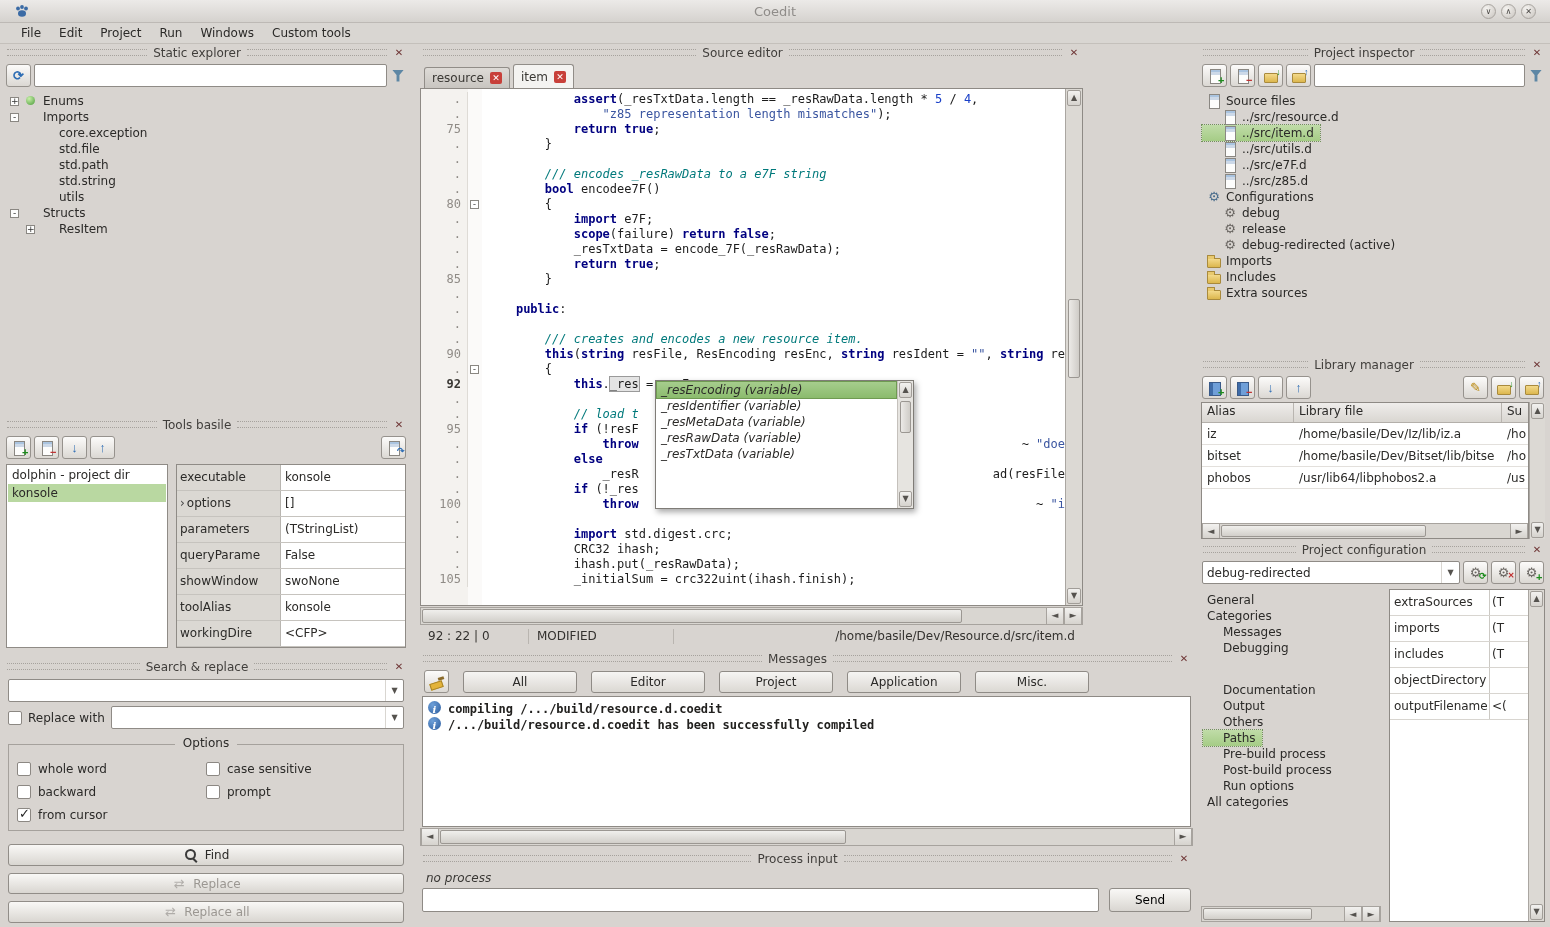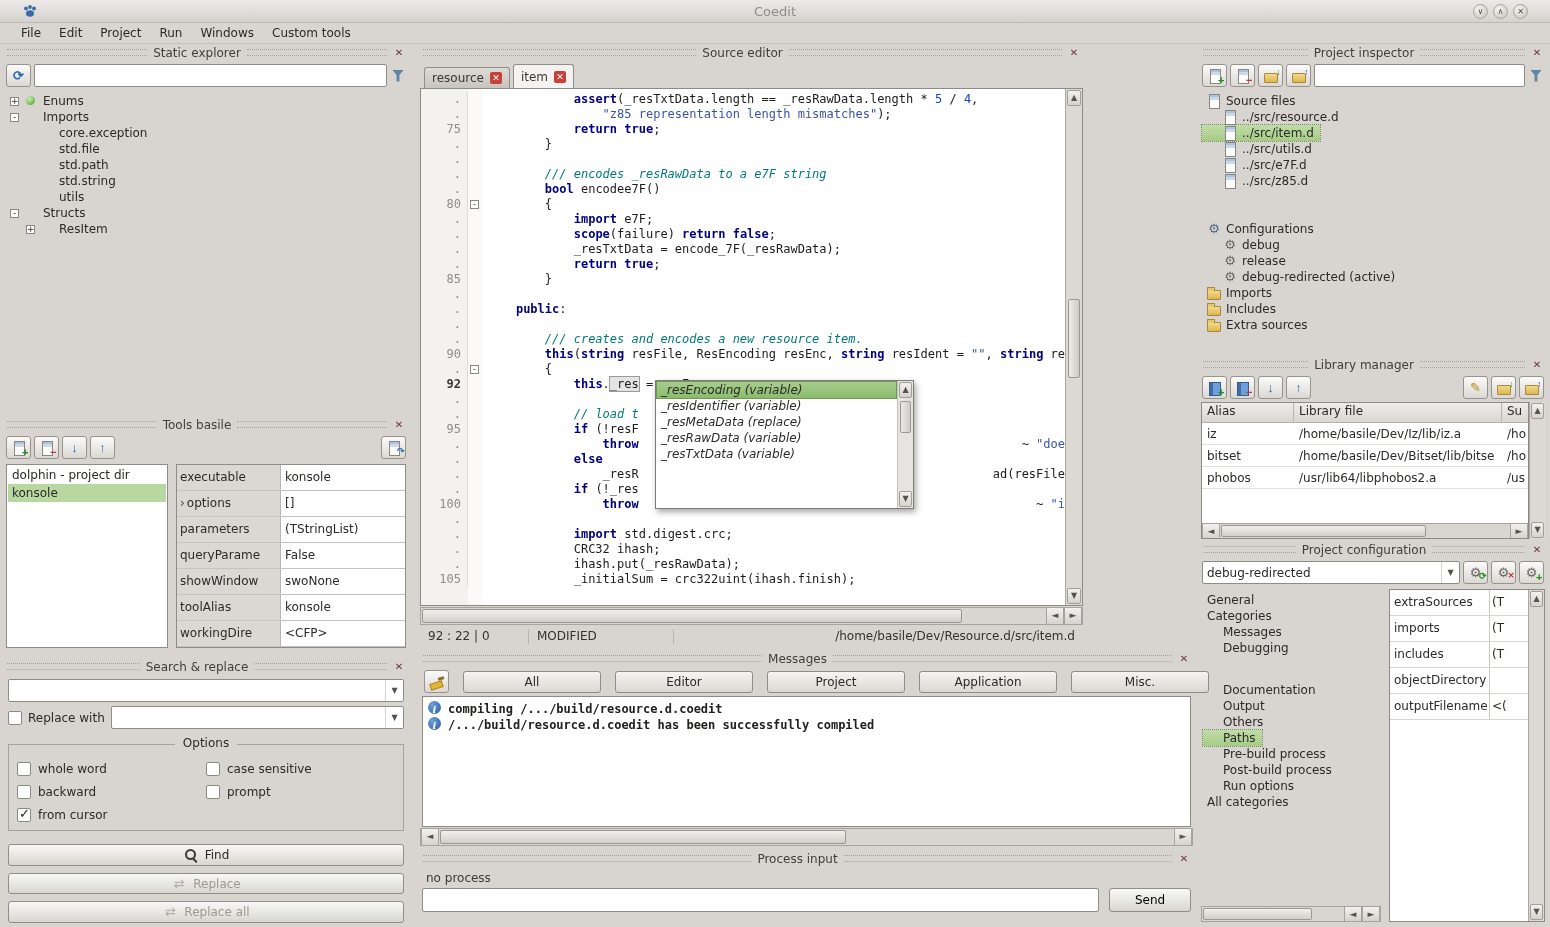--- a/index.html
+++ b/index.html
@@ -1,19 +1,19 @@
 <!DOCTYPE html>
 <html><head>
 <meta charset="utf-8">
 <style>
   html,body{margin:0;padding:0;background:#b8b4b0;}
   .app{position:relative;width:1550px;height:927px;overflow:hidden;background:#d8d4d0;
        font-family:"DejaVu Sans",sans-serif;font-size:12px;color:#2b2a28;}
   
-  .titlebar{height:22px;display:flex;align-items:center;padding:0 22px;gap:6px;
+  .titlebar{height:22px;display:flex;align-items:center;padding:0 14px;gap:6px;
             background:linear-gradient(#eceae8,#d5d2ce);border-bottom:1px solid #bdb9b5;position:relative;justify-content:center;}
   .apptitle{position:absolute;left:0;right:0;text-align:center;color:#8f8c89;font-size:13px;}
   .wbtns{margin-left:auto;display:flex;gap:5px;z-index:2;}
   .wbtn{width:15px;height:15px;border-radius:50%;padding:0;cursor:pointer;
         background:radial-gradient(circle at 35% 30%,#f5f3f0,#c8c4bf);border:1px solid #a8a49f;
         font-size:8px;line-height:13px;text-align:center;color:#4a4845;}
   .menubar{height:20px;display:flex;align-items:center;background:#d9d6d2;border-bottom:1px solid #c4c0bb;padding-left:12px;}
   .mitem{padding:2px 9px;cursor:default;}
   .main{position:absolute;top:42px;left:0;width:1550px;height:885px;}
   
@@ -144,25 +144,25 @@
   .scell.c2{width:128px;flex:none;}
   .scell.c3{flex:1;text-align:right;border-right:none;}
   .popup{position:absolute;left:234px;top:291px;width:257px;height:127px;background:#fff;border:1px solid #7f7c77;
          box-shadow:2px 3px 6px rgba(0,0,0,.35);display:flex;z-index:5;font-style:italic;}
   .plist{flex:1;padding:1px;overflow:hidden;}
   .pitem{height:16px;line-height:16px;padding:0 4px;white-space:nowrap;cursor:pointer;}
   .pitem.sel{background:linear-gradient(#a6cd8d,#8bbb6d);outline:1px solid #6f9a52;}
   .popup .vscroll{width:15px;border-left:1px solid #c5c1bc;background:#e6e4e0;}
   
   .fbtn{min-width:88px;height:20px;display:flex;align-items:center;justify-content:center;cursor:pointer;
-        background:linear-gradient(#f6f5f3,#dbd8d3);border:1px solid #8f8b86;border-radius:3px;padding:0 24px;}
+        background:linear-gradient(#f6f5f3,#dbd8d3);border:1px solid #8f8b86;border-radius:3px;padding:0 12px;}
   .mbody{flex:1;margin:0 2px;background:#fff;border:1px solid #8e8a85;padding:4px 5px;overflow:hidden;min-height:0;}
   .mrow{display:flex;align-items:flex-start;gap:7px;height:16px;font:bold 12px/16px "DejaVu Sans Mono",monospace;color:#22211f;white-space:nowrap;}
   
-  .procstatus{padding:4px 6px 2px;color:#3a3835;}
+  .procstatus{padding:4px 6px 2px;color:#3a3835;font-style:italic;}
   .procrow{display:flex;gap:10px;padding:1px 2px;}
   .pinput{flex:1;height:22px;border:1px solid #8e8a85;border-radius:2px;background:#fff;padding:0 4px;font:12px "DejaVu Sans",sans-serif;}
   .sendbtn{width:82px;height:24px;background:linear-gradient(#f9f8f6,#d9d6d1);border:1px solid #918d88;border-radius:3px;cursor:pointer;font:12px "DejaVu Sans",sans-serif;}
   
   .libwrap{flex:1;display:flex;min-height:0;margin:0 1px;}
   .ltable{flex:1;display:flex;flex-direction:column;background:#fff;border:1px solid #8e8a85;min-width:0;}
   .lhead{display:flex;flex:none;height:19px;background:linear-gradient(#efedeb,#d9d6d1);border-bottom:1px solid #b3afaa;}
   .lhc{padding:1px 5px;border-right:1px solid #b9b5b0;overflow:hidden;white-space:nowrap;box-sizing:border-box;}
   .lc0{width:92px;flex:none;}
   .lc1{width:208px;flex:none;}
@@ -667,21 +667,21 @@
               <span class="ct"><span class="pl">            _initialSum = crc322uint(ihash.finish);</span></span>
             </div>
 
           <div class="popup">
             <div class="plist">
 
                 <div class="pitem sel">_resEncoding (variable)</div>
 
                 <div class="pitem">_resIdentifier (variable)</div>
 
-                <div class="pitem">_resMetaData (replace)</div>
+                <div class="pitem">_resMetaData (variable)</div>
 
                 <div class="pitem">_resRawData (variable)</div>
 
                 <div class="pitem">_resTxtData (variable)</div>
 
             </div>
             <div class="vscroll">
               <div class="sarr">▲</div>
               <div class="strack">
                   <div class="sthumb" style="top:2px;height:30px;"></div>
@@ -824,21 +824,21 @@
           <div class="trow" style="padding-left: 20px;">
             <span class="tic ic ic-doc"></span>
             <span>../src/e7F.d</span>
           </div>
 
           <div class="trow" style="padding-left: 20px;">
             <span class="tic ic ic-doc"></span>
             <span>../src/z85.d</span>
           </div>
 
-          <div class="trow" style="padding-left: 4px; margin-top: 32px;">
+          <div class="trow" style="padding-left: 4px;">
             <span class="tic ic ic-wrench"></span>
             <span>Configurations</span>
           </div>
 
           <div class="trow" style="padding-left: 20px;">
             <span class="tic ic ic-gear"></span>
             <span>debug</span>
           </div>
 
           <div class="trow" style="padding-left: 20px;">

